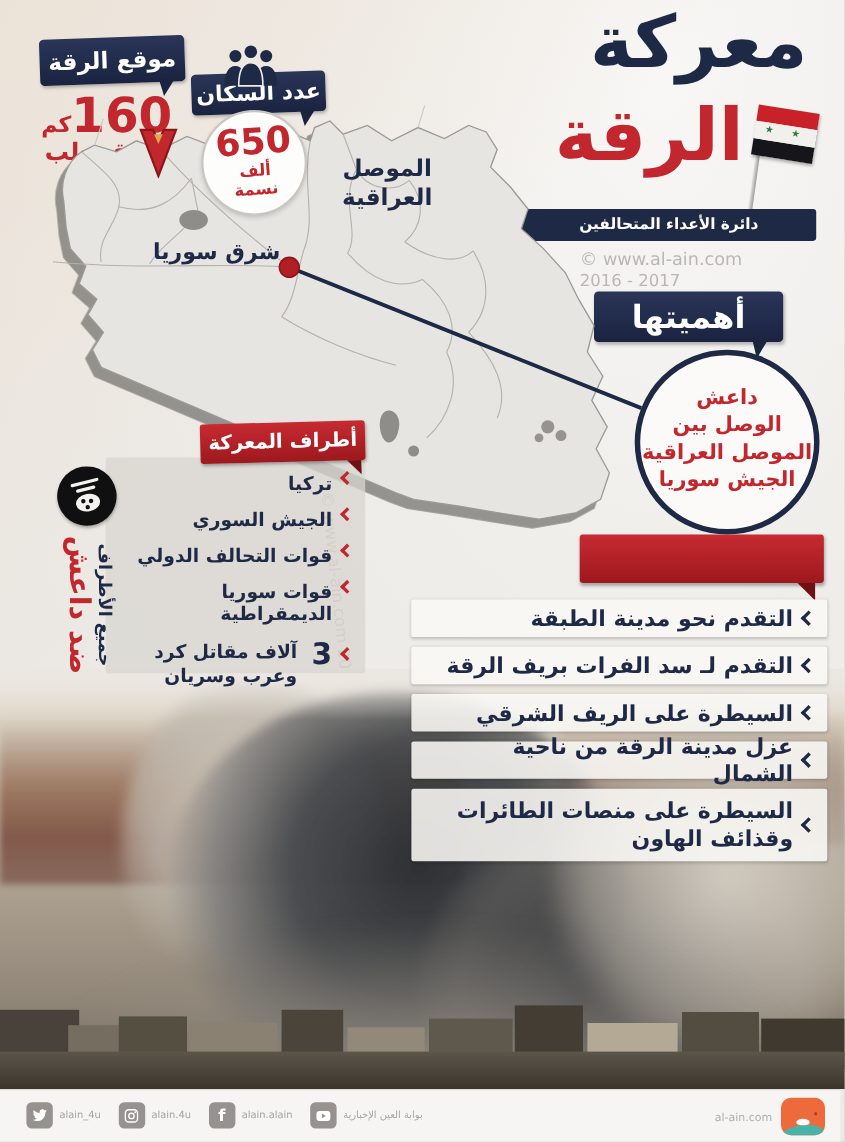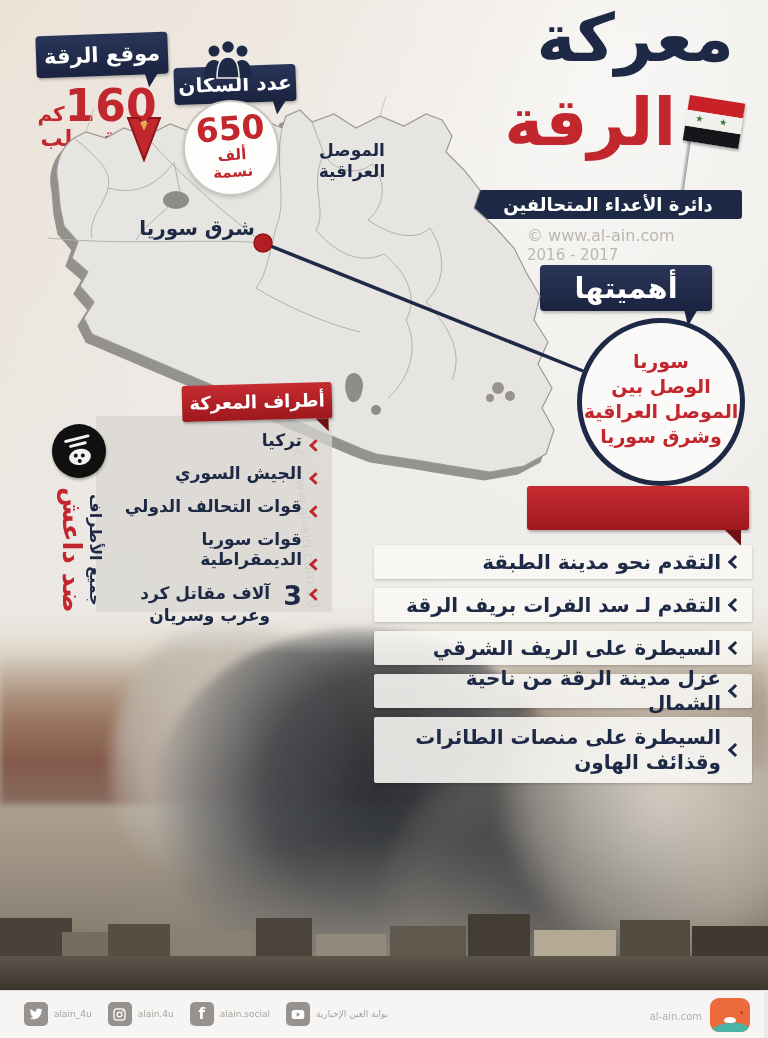--- a/index.html
+++ b/index.html
@@ -10,21 +10,21 @@
   #stage::before{content:'';position:absolute;inset:0;
     background:linear-gradient(135deg, rgba(236,221,204,0.55) 0%, rgba(236,221,204,0) 38%);
     pointer-events:none;}
 
   
   .title-w1{position:absolute;top:4px;right:34px;font-size:66px;line-height:1.05;font-weight:bold;
     color:#1e2946;letter-spacing:1px;}
   .title-w2{position:absolute;top:88px;right:92px;font-size:66px;line-height:1.05;font-weight:bold;
     color:#c1272d;letter-spacing:1px;}
   .subtitle{position:absolute;top:190px;left:474px;width:268px;height:29px;background:#1e2946;
-    color:#fff;font-size:18px;font-weight:bold;text-align:center;line-height:29px;border-radius:3px;}
+    color:#fff;font-size:14px;font-weight:bold;text-align:center;line-height:29px;border-radius:3px;}
 
   
   .flag{position:absolute;left:686px;top:99px;width:56px;height:46px;transform:rotate(9deg);
     box-shadow:1px 2px 3px rgba(0,0,0,.3);}
   .flag .b1{height:33%;background:#c82127;}
   .flag .b2{height:34%;background:#f2f0ec;position:relative;}
   .flag .b3{height:33%;background:#16151a;}
   .flag .star{position:absolute;top:0;font-size:9px;color:#2f7d3b;line-height:15px;}
   .flag .s1{left:9px;} .flag .s2{left:33px;}
   .flagpole{position:absolute;left:684px;top:120px;width:4px;height:82px;
@@ -54,41 +54,41 @@
 
   .pop-circle{position:absolute;left:183px;top:100px;width:96px;height:96px;background:#fdfdfc;
     border:2px solid #c9c6c2;border-radius:50%;text-align:center;color:#c1272d;
     box-shadow:0 2px 4px rgba(0,0,0,.15);z-index:4;}
   .pop-circle .inner{transform:rotate(-4deg);padding-top:10px;direction:rtl;}
   .pop-circle .num{font-size:33px;font-weight:bold;line-height:1.05;}
   .pop-circle .u{font-size:15px;font-weight:bold;line-height:1.15;}
 
   
   .map-label{position:absolute;color:#1e2946;font-weight:bold;text-align:center;direction:rtl;z-index:3;}
-  #lbl-mosul{left:292px;top:140px;width:120px;font-size:17px;line-height:1.25;}
+  #lbl-mosul{left:292px;top:140px;width:120px;font-size:21px;line-height:1.25;}
   #lbl-esyria{left:136px;top:216px;width:122px;font-size:20px;}
 
   
   .imp-circle{position:absolute;left:577px;top:318px;width:168px;height:168px;border:5px solid #1e2946;
     border-radius:50%;background:#fbfaf8;z-index:4;text-align:center;direction:rtl;}
   .imp-circle .txt{margin-top:26px;color:#c1272d;font-size:19px;font-weight:bold;line-height:1.32;}
 
   
   .ribbon{position:absolute;background:linear-gradient(180deg,#c62b31,#9d181d);color:#fff;font-weight:bold;
     text-align:center;border-radius:3px;box-shadow:1px 2px 3px rgba(0,0,0,.3);z-index:6;}
   .ribbon .fold{position:absolute;right:4px;bottom:-13px;width:0;height:0;
     border-top:13px solid #701013;border-left:13px solid transparent;}
   #parties-ribbon{left:182px;top:384px;width:150px;height:36px;font-size:18px;line-height:36px;transform:rotate(-1.5deg);}
   #plan-ribbon{left:527px;top:486px;width:222px;height:44px;font-size:27px;line-height:44px;}
   #plan-ribbon .fold{right:8px;bottom:-16px;border-top:16px solid #701013;border-left:16px solid transparent;}
 
   
   .parties-panel{position:absolute;left:96px;top:416px;width:236px;height:196px;
     background:rgba(216,213,208,0.75);border-radius:2px;z-index:5;padding:14px 12px 0 8px;direction:rtl;}
-  .p-item{display:flex;align-items:flex-end;gap:9px;margin-bottom:13px;color:#1e2946;
+  .p-item{display:flex;align-items:flex-start;gap:9px;margin-bottom:13px;color:#1e2946;
     font-size:17px;font-weight:bold;}
   .chev{width:9px;height:9px;border:solid #c1272d;border-width:0 3px 3px 0;transform:rotate(135deg);flex:0 0 auto;}
   .p-item.last{align-items:flex-start;margin-bottom:0;}
   .p-item .bignum{font-size:27px;line-height:1;margin-left:4px;}
   .p-item .wrap{width:170px;line-height:1.3;}
 
   
   .isis{position:absolute;left:52px;top:424px;width:54px;height:54px;background:#101010;border-radius:50%;
     z-index:5;display:flex;flex-direction:column;align-items:center;justify-content:center;gap:3px;
     transform:rotate(-10deg);box-shadow:0 2px 3px rgba(0,0,0,.3);}
@@ -269,24 +269,24 @@
     <div>الموصل</div>
     <div>العراقية</div>
   </div>
   <div class="map-label" id="lbl-esyria">شرق سوريا</div>
 
   <div class="banner" id="imp-banner" dir="rtl">
     <span>أهميتها</span><span class="tail"></span>
   </div>
   <div class="imp-circle">
     <div class="txt">
-      <div>سوريا</div>
+      <div>داعش</div>
       <div>الوصل بين</div>
       <div>الموصل العراقية</div>
-      <div>وشرق سوريا</div>
+      <div>الجيش سوريا</div>
     </div>
   </div>
 
   <div class="ribbon" id="parties-ribbon" dir="rtl">
     <span>أطراف المعركة</span><span class="fold"></span>
   </div>
   <div class="parties-panel">
     <div class="p-item">
         <span class="chev"></span>
         <span>تركيا</span>
@@ -383,21 +383,21 @@
           <svg width="13" height="13" viewBox="0 0 14 14">
               <rect x="1" y="1" width="12" height="12" rx="3.5" fill="none" stroke="#fff" stroke-width="1.4"></rect>
               <circle cx="7" cy="7" r="2.6" fill="none" stroke="#fff" stroke-width="1.4"></circle>
               <circle cx="10.6" cy="3.4" r="0.9" fill="#fff"></circle>
             </svg>
         </span>
         <span class="shandle">alain.4u</span>
       </div>
       <div class="social">
         <span class="sicon" style="font-size:15px;font-weight:bold;">f</span>
-        <span class="shandle">alain.social</span>
+        <span class="shandle">alain.alain</span>
       </div>
       <div class="social">
         <span class="sicon">
           <svg width="14" height="11" viewBox="0 0 16 12">
               <rect x="0.8" y="0.8" width="14.4" height="10.4" rx="3" fill="#fff"></rect>
               <polygon points="6.5,3.5 10.5,6 6.5,8.5" fill="#95928f"></polygon>
             </svg>
         </span>
         <span class="shandle" dir="rtl">بوابة العين الإخبارية</span>
       </div>

